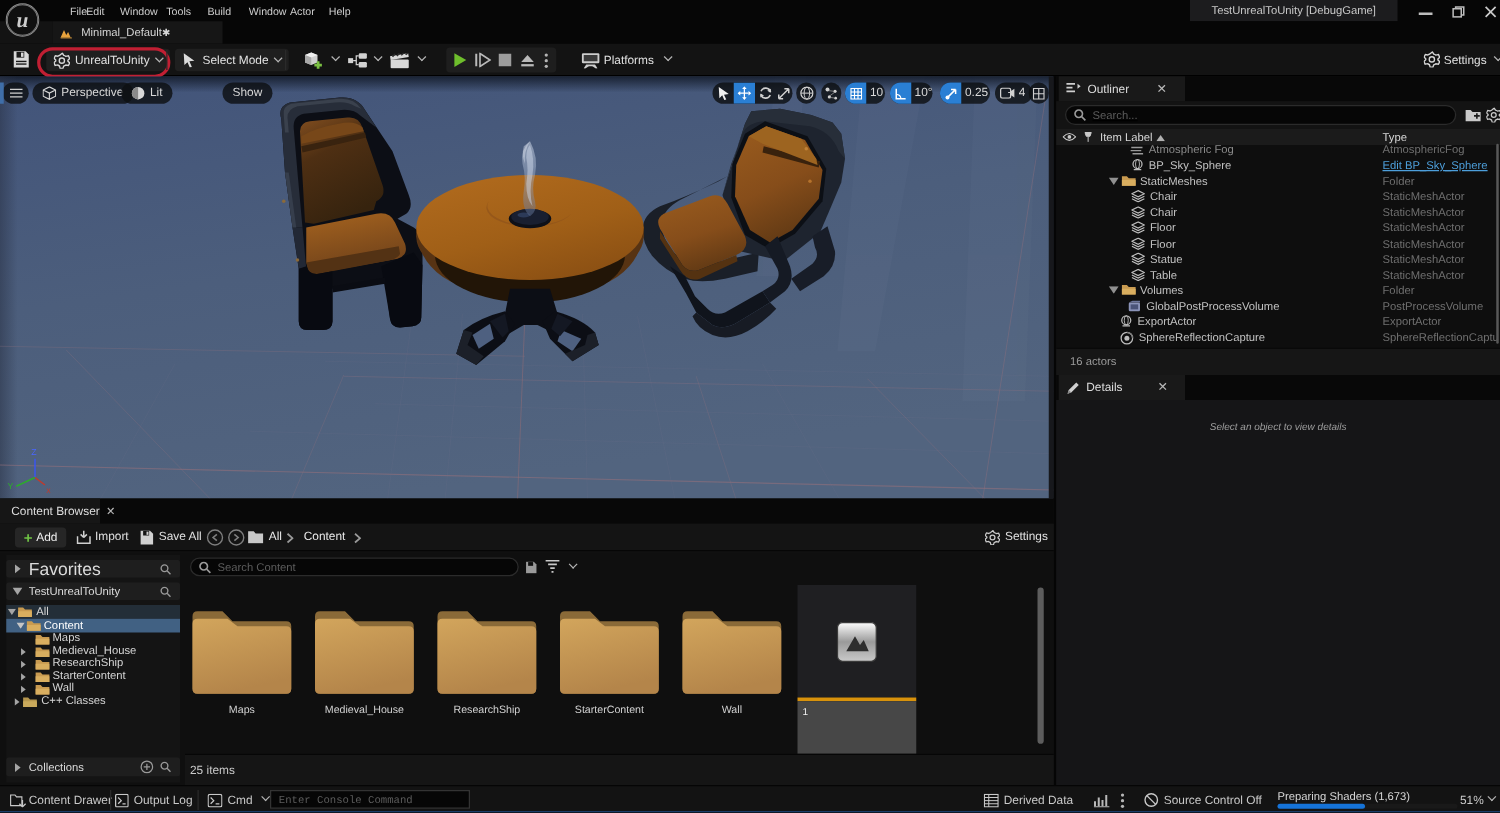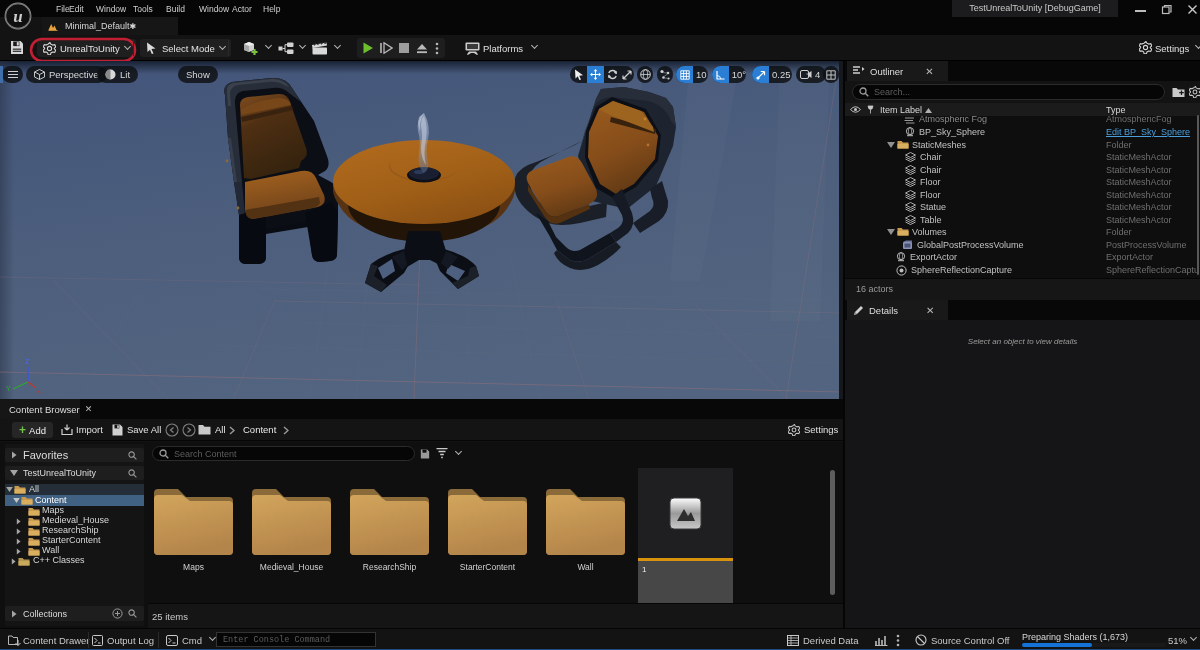--- a/index.html
+++ b/index.html
@@ -648,21 +648,21 @@
       <span class="abs" style="left:804px;top:5px;color:#e0e0e0;font-size:9.5px;">Settings</span>
     </div>
 
     <div class="abs" style="left:0;top:43px;width:843px;height:186px;background:#0f0f0f;">
 
       <div class="abs" style="left:5px;top:2px;width:139px;height:182px;background:#141414;">
         <div style="position:absolute;left:0;top:4px;width:139px;height:14px;background:#1e1e1e;border-radius:2px;display:flex;align-items:center;">
           <svg width="6" height="8" viewBox="0 0 6 8" style="margin-left:6px;">
               <path d="M1 0.5 L5.5 4 L1 7.5 Z" fill="#a5a5a5"></path>
             </svg>
-          <span style="margin-left:6px;color:#dcdcdc;font-size:11px;">Favorites</span>
+          <span style="margin-left:6px;color:#dcdcdc;font-size:14px;">Favorites</span>
           <svg width="9" height="9" viewBox="0 0 10 10" style="margin-left:auto;margin-right:7px;">
               <circle cx="4" cy="4" r="3" fill="none" stroke="#9a9a9a" stroke-width="1.2"></circle>
               <path d="M6.3 6.3 L9.3 9.3" stroke="#9a9a9a" stroke-width="1.2"></path>
             </svg>
         </div>
         <div style="position:absolute;left:0;top:22px;width:139px;height:14px;background:#1e1e1e;border-radius:2px;display:flex;align-items:center;">
           <svg width="8" height="6" viewBox="0 0 8 6" style="margin-left:5px;">
               <path d="M0 0 H8 L4 6 Z" fill="#a5a5a5"></path>
             </svg>
           <span style="margin-left:5px;color:#dcdcdc;font-size:9px;">TestUnrealToUnity</span>

